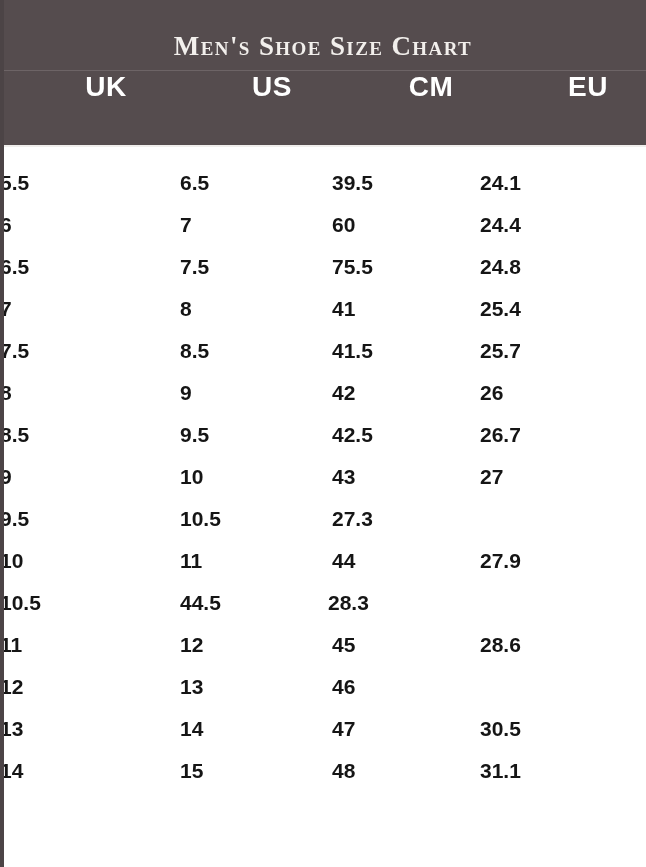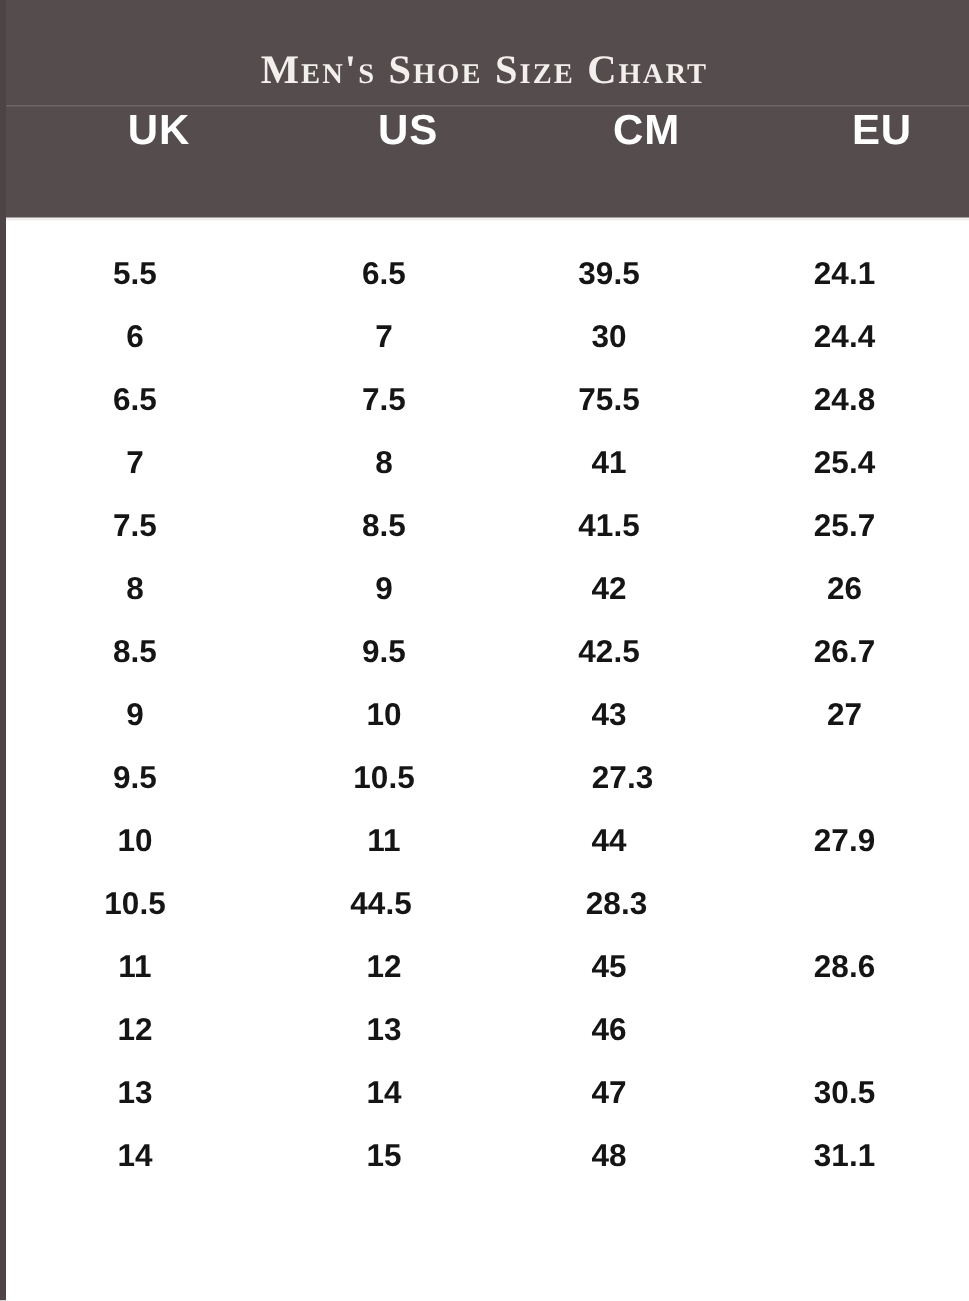--- a/index.html
+++ b/index.html
@@ -116,21 +116,20 @@
     align-items: center;
     height: 42px;
     width: 646px;
   }
 
   .data-cell {
     color: #151515;
     font-family: "Liberation Sans", sans-serif;
     font-weight: 700;
     font-size: 21px;
-    text-align: center;
     white-space: nowrap;
   }
 
   
   .col-0 { width: 180px; margin-left: 0px; }
   .col-1 { width: 152px; }
   .col-2 { width: 148px; }
   .col-3 { width: 166px; }
 </style>
 </head>
@@ -160,21 +159,21 @@
     <div class="data-row">
       <div class="data-cell col-0">5.5</div>
       <div class="data-cell col-1">6.5</div>
       <div class="data-cell col-2">39.5</div>
       <div class="data-cell col-3">24.1</div>
     </div>
 
     <div class="data-row">
       <div class="data-cell col-0">6</div>
       <div class="data-cell col-1">7</div>
-      <div class="data-cell col-2">30</div>
+      <div class="data-cell col-2">60</div>
       <div class="data-cell col-3">24.4</div>
     </div>
 
     <div class="data-row">
       <div class="data-cell col-0">6.5</div>
       <div class="data-cell col-1">7.5</div>
       <div class="data-cell col-2">75.5</div>
       <div class="data-cell col-3">24.8</div>
     </div>
 

